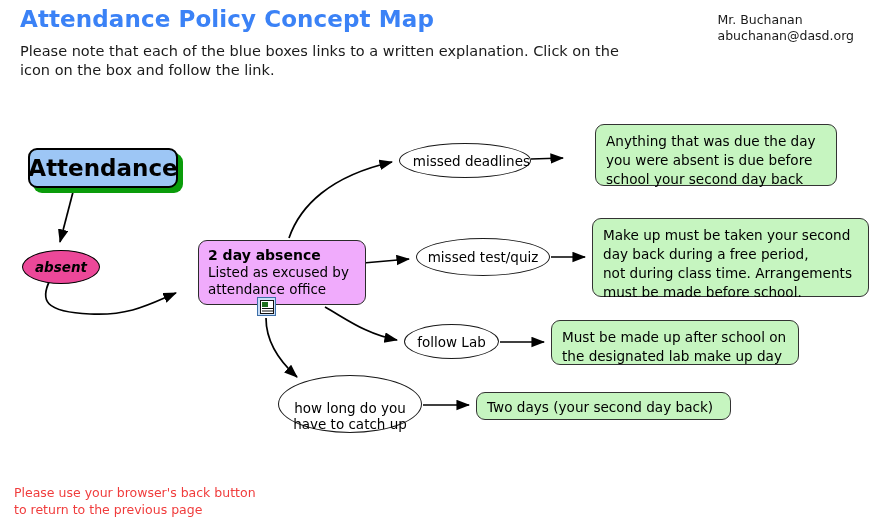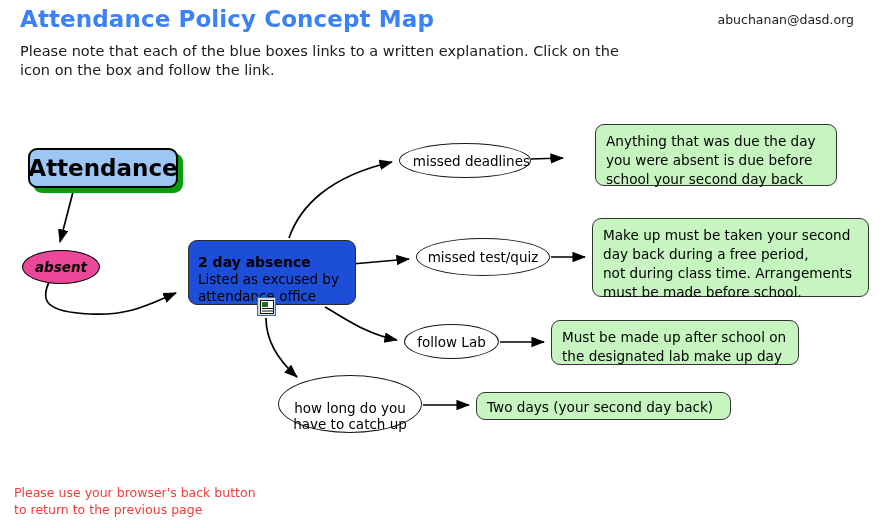--- a/index.html
+++ b/index.html
@@ -92,28 +92,28 @@
     display: flex;
     align-items: center;
     justify-content: center;
     font-style: italic;
   }
   .absent-ellipse .label {
     font-size: 13.5px;
     font-weight: bold;
   }
   .absence-box {
-    left: 188px;
+    left: 198px;
     top: 240px;
     width: 168px;
     height: 65px;
-    background: #1d4ed8;
+    background: #f0abfc;
     border: 1.5px solid #2b2b2b;
     border-radius: 9px;
-    padding: 12px 9px 0 9px;
+    padding: 5px 9px 0 9px;
   }
   .absence-box .line1 {
     font-size: 14px;
     font-weight: bold;
     line-height: 18px;
   }
   .absence-box .line2,
   .absence-box .line3 {
     font-size: 13.5px;
     line-height: 17px;
@@ -218,20 +218,21 @@
   <path d="M551,257 L585,257" fill="none" stroke="#000" stroke-width="1.7" marker-end="url(#arrowhead)"></path>
 
   <path d="M500,342 L544,342" fill="none" stroke="#000" stroke-width="1.7" marker-end="url(#arrowhead)"></path>
 
   <path d="M423,405 L469,405" fill="none" stroke="#000" stroke-width="1.7" marker-end="url(#arrowhead)"></path>
 </svg>
 
 <div class="page-title">Attendance Policy Concept Map</div>
 <div class="page-subtitle">Please note that each of the blue boxes links to a written explanation. Click on the icon on the box and follow the link.</div>
 <div class="contact">
+  <div>Mr. Buchanan</div>
   <div>abuchanan@dasd.org</div>
 </div>
 
 <div class="node attendance-box">
   <span class="label">Attendance</span>
 </div>
 
 <div class="node absent-ellipse">
   <span class="label">absent</span>
 </div>

